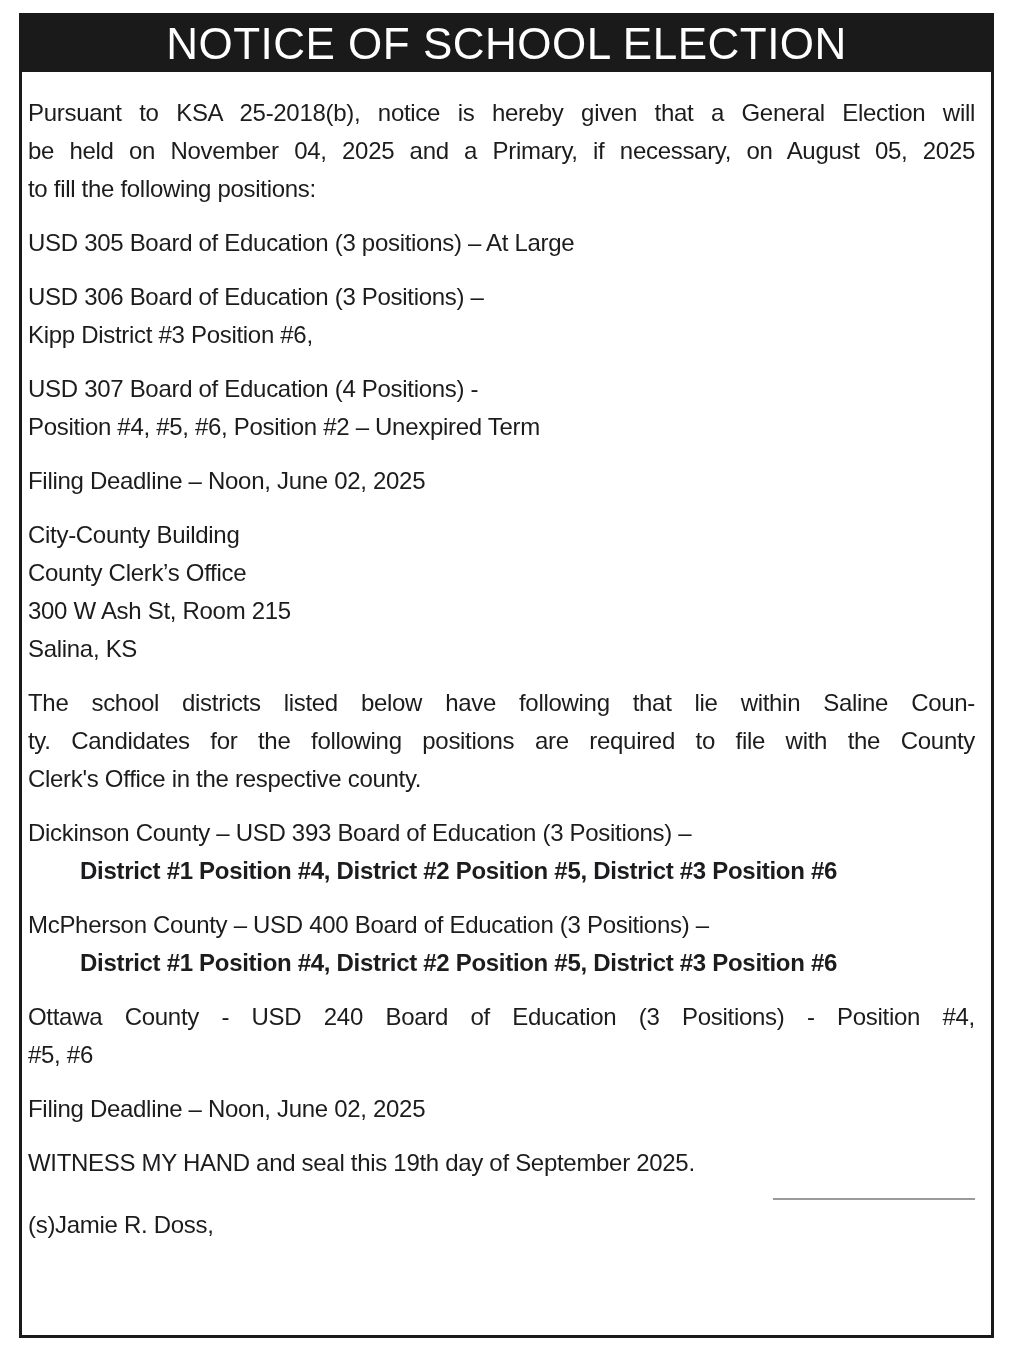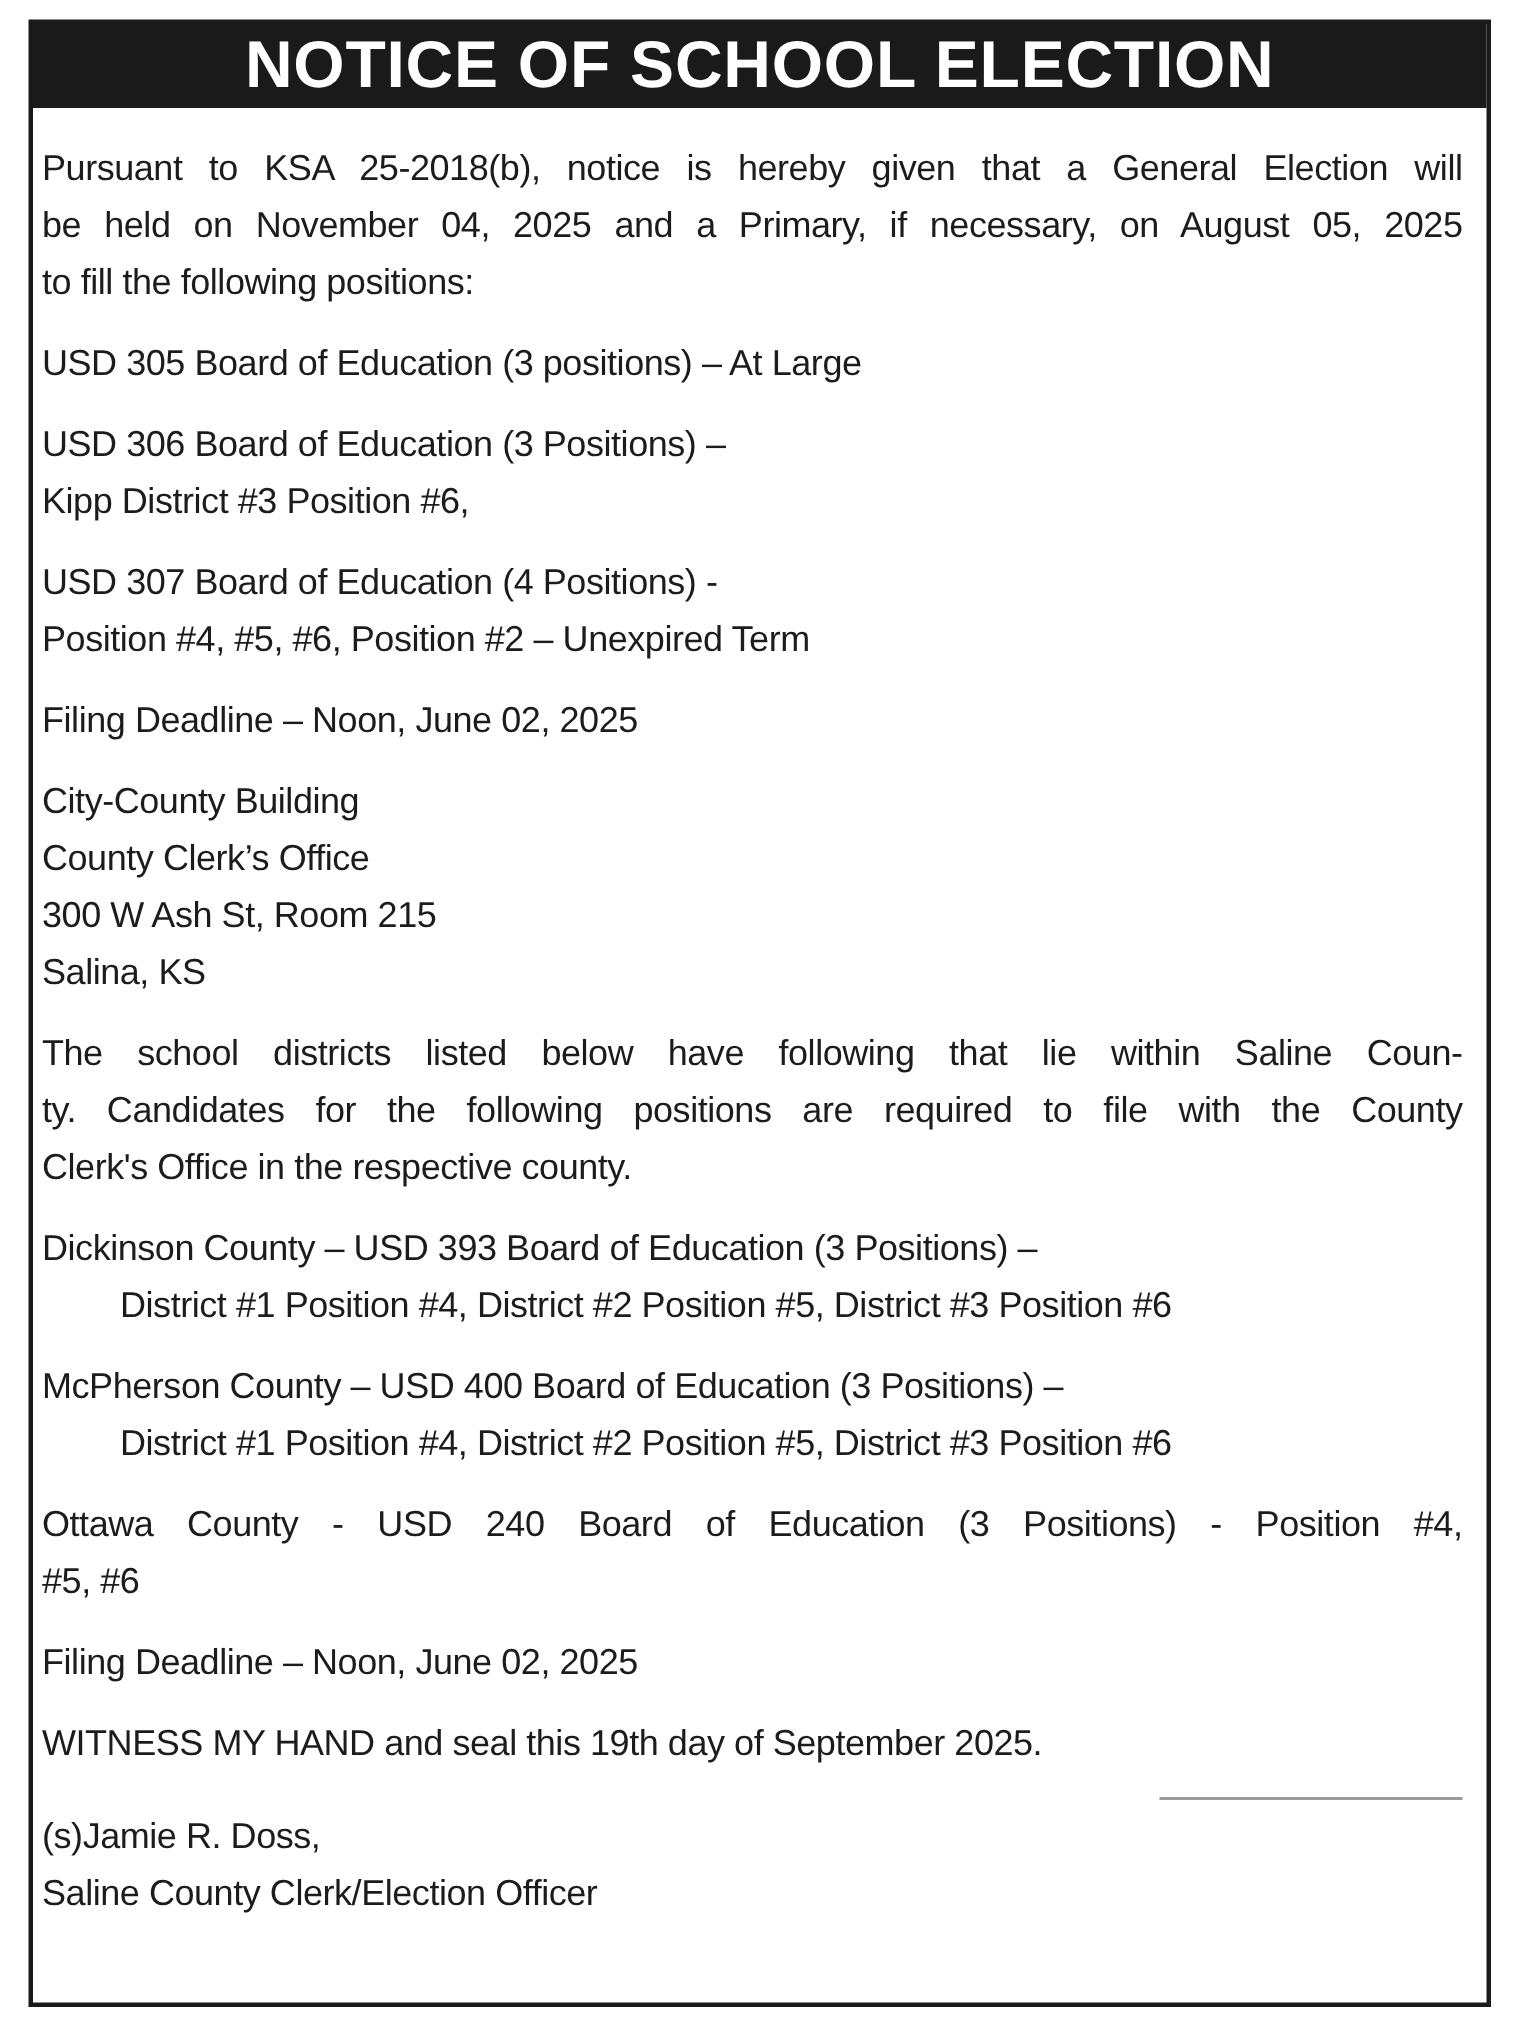--- a/index.html
+++ b/index.html
@@ -29,40 +29,40 @@
   .notice-header {
     background: var(--header-bg);
     height: 56px;
     display: flex;
     align-items: center;
     justify-content: center;
   }
   .notice-title {
     color: var(--header-text);
     font-size: 44px;
-    font-weight: bold;
+    font-weight: normal;
     font-stretch: condensed;
     letter-spacing: 0.5px;
     line-height: 1;
     white-space: nowrap;
   }
   .notice-body {
     padding: 22px 16px 16px 6px;
     color: var(--body-text);
     font-size: 24px;
     font-stretch: condensed;
     letter-spacing: -0.3px;
     line-height: 38px;
   }
   .line { display: block; }
   .jl { text-align: justify; text-align-last: justify; }
   .para { margin-bottom: 16px; }
   .indent1 { }
   .block { margin-bottom: 16px; }
-  .detail-line { margin-left: 52px; }
+  .detail-line { margin-left: 52px; font-weight: bold; }
   .address-block { margin-bottom: 16px; }
   .signature-block { margin-top: 10px; text-align: left; }
   .signature-rule {
     width: 202px;
     border-top: 2px solid var(--signature-rule);
     margin: 0 0 6px auto;
   }
 </style>
 </head>
 <body>
@@ -131,17 +131,16 @@
       <span class="line">Filing Deadline – Noon, June 02, 2025</span>
     </div>
 
     <div class="block">
       <span class="line">WITNESS MY HAND and seal this 19th day of September 2025.</span>
     </div>
 
     <div class="signature-block">
       <div class="signature-rule"></div>
       <span class="line">(s)Jamie R. Doss,</span>
-      <span class="line">Saline County Clerk/Election Officer</span>
     </div>
 
   </div>
 </div>
 
 </body></html>

